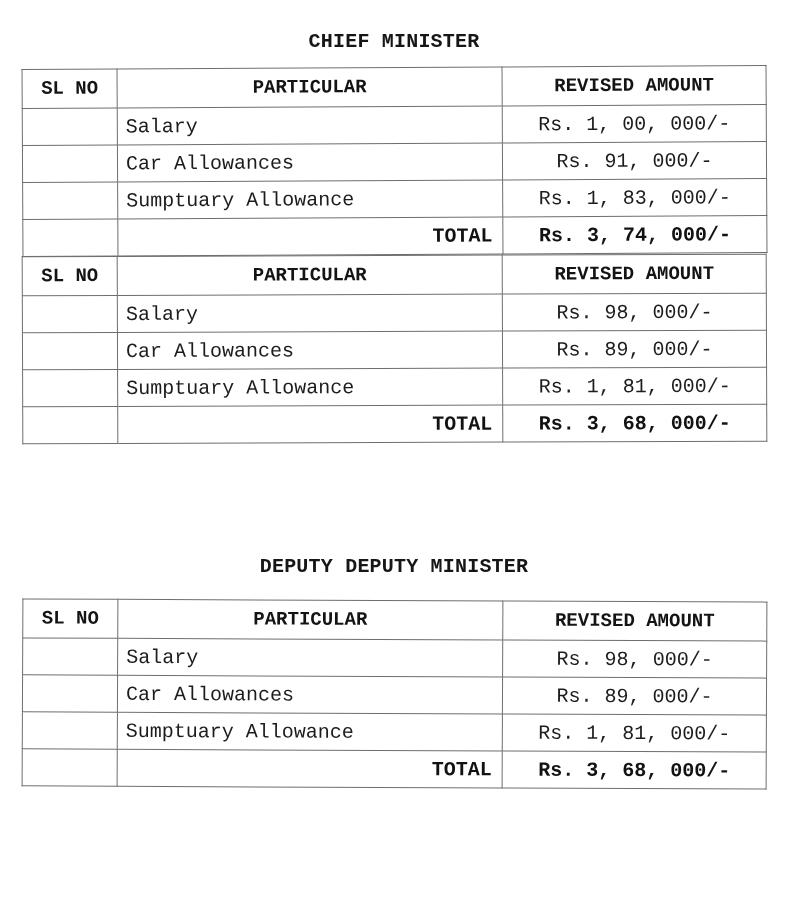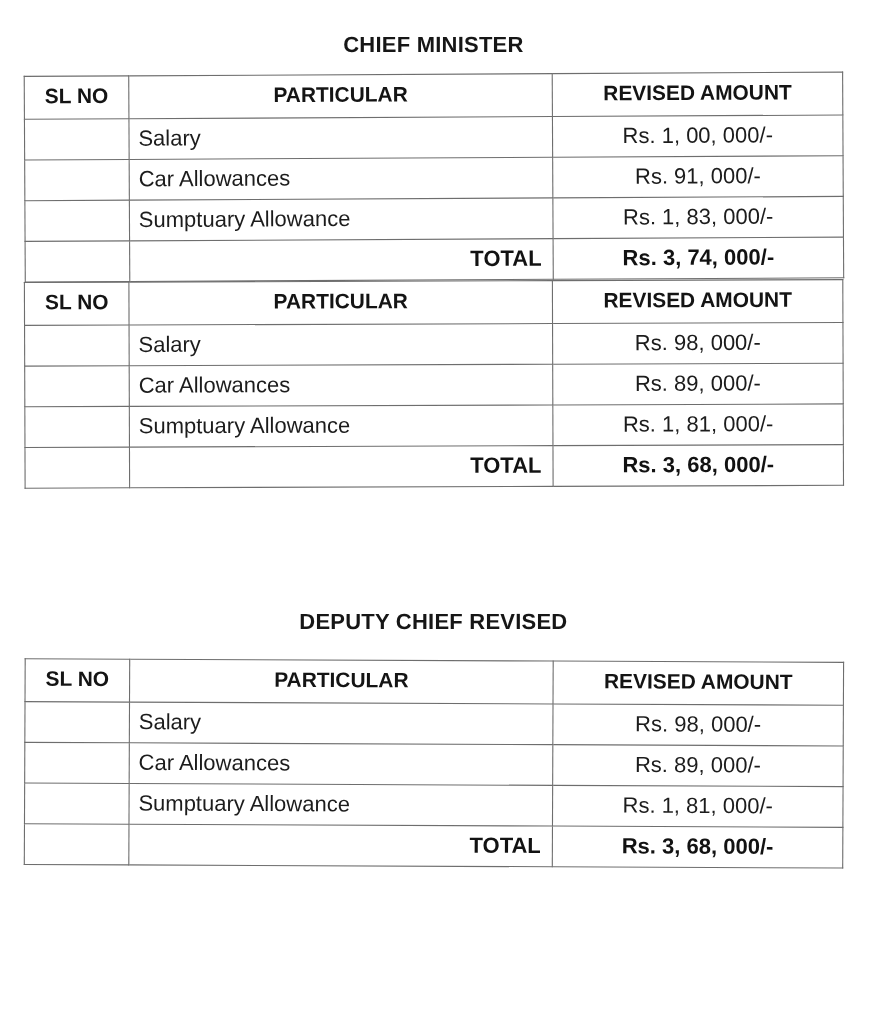--- a/index.html
+++ b/index.html
@@ -8,20 +8,21 @@
     width: 800px;
     height: 920px;
     background: #ffffff;
     overflow: hidden;
     font-family: "Liberation Sans", "DejaVu Sans", sans-serif;
     color: #1a1a1a;
   }
   .sheet {
     width: 744px;
     margin-left: 22px;
+    font-family: Liberation Mono, monospace;
   }
   .table-title {
     text-align: center;
     font-weight: 700;
     font-size: 20px;
     letter-spacing: 0.2px;
     color: #161616;
   }
   .title-0 { margin: 30px 0 14px 0; }
   .title-1 { margin: 66px 0 22px 0; }
@@ -153,21 +154,21 @@
       <tr>
         <td class="cell-slno"></td>
         <td class="total-label-cell">TOTAL</td>
         <td class="total-amount-cell">Rs. 3, 68, 000/-</td>
       </tr>
     </tbody>
       </table>
   </div>
 
   <div class="section sec-2">
-    <div class="table-title title-2">DEPUTY CHIEF REVISED</div>
+    <div class="table-title title-2">DEPUTY DEPUTY MINISTER</div>
     <table class="salary-table">
       <colgroup>
           <col class="c-slno">
           <col class="c-part">
           <col class="c-amt">
         </colgroup>
       <tbody>
           <tr>
         <th>SL NO</th>
         <th>PARTICULAR</th>

